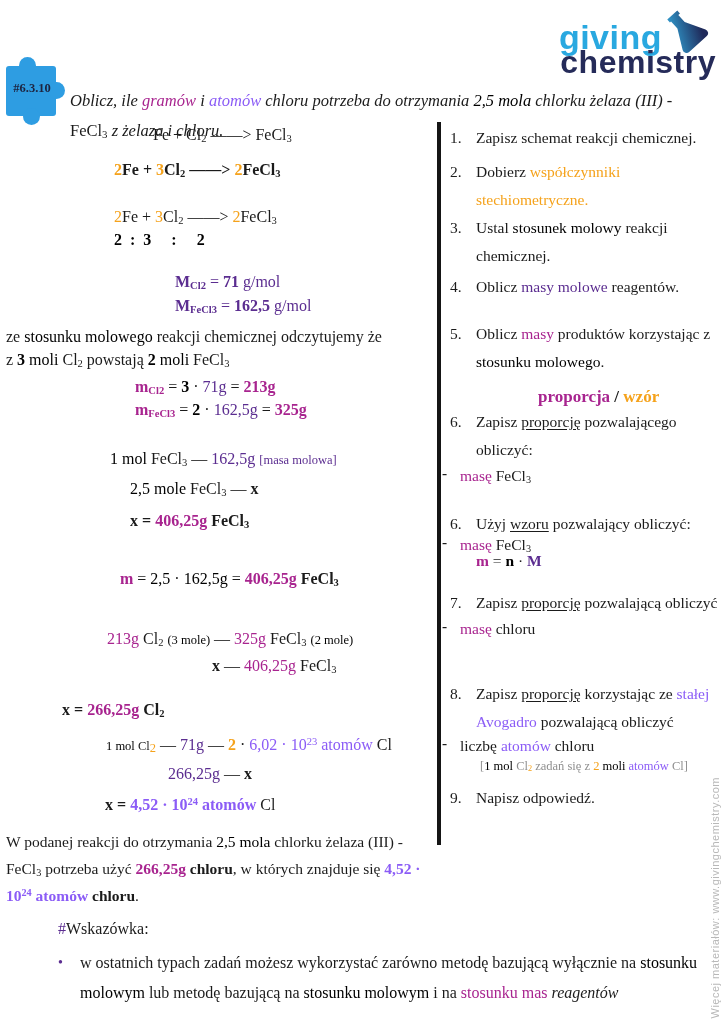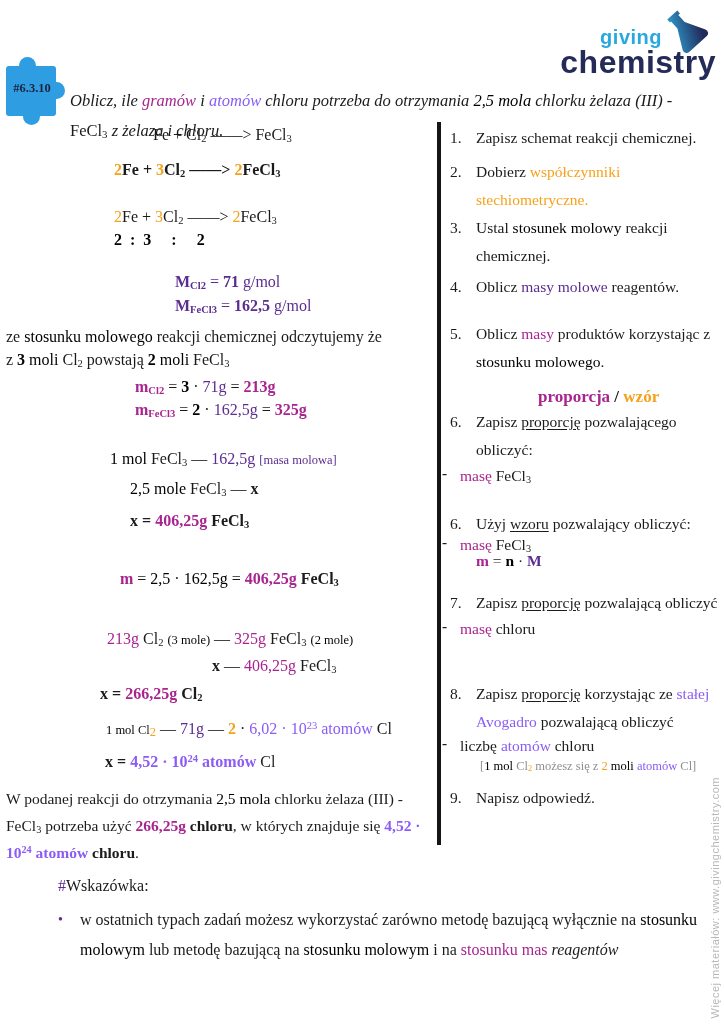--- a/index.html
+++ b/index.html
@@ -21,21 +21,21 @@
   
   .puzzle{position:absolute; left:6px; top:57px; width:78px; height:76px}
   .pz-body{position:absolute; left:0; top:9px; width:50px; height:50px; background:#2e9de2; border-radius:3px}
   .pz-top{position:absolute; left:13px; top:0; width:17px; height:17px; border-radius:50%; background:#2e9de2}
   .pz-right{position:absolute; left:42px; top:25px; width:17px; height:17px; border-radius:50%; background:#2e9de2}
   .pz-bottom{position:absolute; left:17px; top:51px; width:17px; height:17px; border-radius:50%; background:#2e9de2}
   .pz-label{position:absolute; left:1px; top:24px; width:50px; text-align:center; font-weight:bold; font-size:12.5px; color:#1d2440}
 
   .logo{position:absolute; right:8px; top:6px; text-align:right; font-family:"Liberation Sans",sans-serif; font-weight:bold; line-height:1}
   .logo-row{display:flex; align-items:center; justify-content:flex-end}
-  .logo-giving{font-size:20px; color:#29a8e0; letter-spacing:.5px; margin-top:12px}
+  .logo-giving{font-size:34px; color:#29a8e0; letter-spacing:.5px; margin-top:12px}
   .logo-chem{font-size:32px; color:#252b59; letter-spacing:.5px; margin-top:-10px}
 
   .problem{position:absolute; left:70px; top:86px; width:606px; font-style:italic; font-size:16.5px; line-height:30px}
 
   
   .main{display:flex; margin-top:120px}
   .col-left{width:437px; flex:none}
   .divider{width:4px; height:723px; background:#151515; margin-top:2px; flex:none}
   .col-right{flex:1; padding-left:9px; padding-right:2px}
 
@@ -49,21 +49,21 @@
   .ll6{margin-top:8px; padding-left:6px}
   .ll7{margin-top:0; padding-left:6px}
   .ll8{margin-top:4px; padding-left:135px}
   .ll9{margin-top:0; padding-left:135px}
   .ll10{margin-top:26px; padding-left:110px}
   .ll11{margin-top:5px; padding-left:130px}
   .ll12{margin-top:9px; padding-left:130px}
   .ll13{margin-top:35px; padding-left:120px}
   .ll14{margin-top:37px; padding-left:107px}
   .ll15{margin-top:2px; padding-left:212px}
-  .ll16{margin-top:5px; padding-left:100px}
+  .ll16{margin-top:21px; padding-left:62px}
   .ll17{margin-top:12px; padding-left:106px}
   .ll18{margin-top:4px; padding-left:168px}
   .ll19{margin-top:8px; padding-left:105px}
   .ll20{margin-top:12px; padding-left:6px; width:424px; line-height:27px; font-size:15.5px}
 
   .step{display:flex; line-height:28px; font-size:15.5px}
   .step .num{width:26px; flex:none}
   .step .body{flex:1}
   .step.dash .num{width:18px; margin-left:-8px; font-weight:bold; position:relative; top:-3px}
   .ri0{margin-top:4px}
@@ -143,20 +143,21 @@
       <div class="ln ll8"><span class="seg c-magenta b">m</span><sub class="seg c-magenta b">Cl2</sub><span class="seg"> = </span><span class="seg c-blue b">3</span><span class="seg"> · </span><span class="seg c-purple">71g</span><span class="seg"> = </span><span class="seg c-magenta b">213g</span></div>
       <div class="ln ll9"><span class="seg c-magenta b">m</span><sub class="seg c-magenta b">FeCl3</sub><span class="seg"> = </span><span class="seg c-blue b">2</span><span class="seg"> · </span><span class="seg c-purple">162,5g</span><span class="seg"> = </span><span class="seg c-magenta b">325g</span></div>
       <div class="ln ll10"><span class="seg c-blue">1 mol</span><span class="seg"> FeCl</span><sub class="seg">3</sub><span class="seg"> — </span><span class="seg c-purple">162,5g</span><span class="seg">  </span><span class="seg c-purple sm">[masa molowa]</span></div>
       <div class="ln ll11"><span class="seg c-blue">2,5 mole</span><span class="seg"> FeCl</span><sub class="seg">3</sub><span class="seg"> — </span><span class="seg b">x</span></div>
       <div class="ln ll12"><span class="seg b">x = </span><span class="seg c-magenta b">406,25g</span><span class="seg b"> FeCl</span><sub class="seg b">3</sub></div>
       <div class="ln ll13"><span class="seg c-magenta b">m</span><span class="seg"> = </span><span class="seg c-blue">2,5</span><span class="seg"> · </span><span class="seg c-blue">162,5g</span><span class="seg"> = </span><span class="seg c-magenta b">406,25g</span><span class="seg b"> FeCl</span><sub class="seg b">3</sub></div>
       <div class="ln ll14"><span class="seg c-magenta">213g</span><span class="seg"> Cl</span><sub class="seg">2</sub><span class="seg"> </span><span class="seg c-blue sm">(3 mole)</span><span class="seg"> — </span><span class="seg c-magenta">325g</span><span class="seg"> FeCl</span><sub class="seg">3</sub><span class="seg"> </span><span class="seg c-blue sm">(2 mole)</span></div>
       <div class="ln ll15"><span class="seg b">x</span><span class="seg"> — </span><span class="seg c-magenta">406,25g</span><span class="seg"> FeCl</span><sub class="seg">3</sub></div>
       <div class="ln ll16"><span class="seg b">x = </span><span class="seg c-magenta b">266,25g</span><span class="seg b"> Cl</span><sub class="seg b">2</sub></div>
       <div class="ln ll17"><span class="seg c-blue sm">1 mol</span><span class="seg sm"> Cl</span><sub class="seg c-orange sm">2</sub><span class="seg"> — </span><span class="seg c-purple">71g</span><span class="seg"> — </span><span class="seg c-orange b">2</span><span class="seg"> · </span><span class="seg c-red">6,02 · 10</span><sup class="seg c-red">23</sup><span class="seg c-red"> atomów</span><span class="seg"> Cl</span></div>
+      <div class="ln ll18"><span class="seg c-purple">266,25g</span><span class="seg"> — </span><span class="seg b">x</span></div>
       <div class="ln ll19"><span class="seg b">x = </span><span class="seg c-red b">4,52 · 10</span><sup class="seg c-red b">24</sup><span class="seg c-red b"> atomów</span><span class="seg"> Cl</span></div>
       <div class="ln ll20"><span class="seg">W podanej reakcji do otrzymania </span><span class="seg c-blue">2,5 mola</span><span class="seg"> chlorku żelaza (III) - FeCl</span><sub class="seg">3</sub><span class="seg"> potrzeba użyć </span><span class="seg c-magenta b">266,25g</span><span class="seg b"> chloru</span><span class="seg">, w których znajduje się </span><span class="seg c-red b">4,52 · 10</span><sup class="seg c-red b">24</sup><span class="seg c-red b"> atomów</span><span class="seg b"> chloru</span><span class="seg">.</span></div>
     </div>
 
     <div class="divider"></div>
 
     <div class="col-right">
       <div class="step ri0">
         <span class="num">1.</span>
         <span class="body"><span class="seg">Zapisz schemat reakcji chemicznej.</span></span>
@@ -204,21 +205,21 @@
         <span class="body"><span class="seg c-magenta">masę</span><span class="seg"> chloru</span></span>
       </div>
       <div class="step ri13">
         <span class="num">8.</span>
         <span class="body"><span class="seg">Zapisz </span><span class="seg u">proporcję</span><span class="seg"> korzystając ze </span><span class="seg c-red">stałej Avogadro</span><span class="seg"> pozwalającą obliczyć</span></span>
       </div>
       <div class="step dash ri14">
         <span class="num">-</span>
         <span class="body"><span class="seg">liczbę </span><span class="seg c-red">atomów</span><span class="seg"> chloru</span></span>
       </div>
-      <div class="ri15"><span class="seg c-gray">[</span><span class="seg c-blue">1 mol</span><span class="seg c-gray"> Cl</span><sub class="seg c-orange">2</sub><span class="seg c-gray"> możesz się z </span><span class="seg c-orange">2</span><span class="seg c-blue"> moli</span><span class="seg c-red"> atomów</span><span class="seg c-gray"> Cl]</span></div>
+      <div class="ri15"><span class="seg c-gray">[</span><span class="seg c-blue">1 mol</span><span class="seg c-gray"> Cl</span><sub class="seg c-orange">2</sub><span class="seg c-gray"> zadań się z </span><span class="seg c-orange">2</span><span class="seg c-blue"> moli</span><span class="seg c-red"> atomów</span><span class="seg c-gray"> Cl]</span></div>
       <div class="step ri16">
         <span class="num">9.</span>
         <span class="body"><span class="seg">Napisz odpowiedź.</span></span>
       </div>
     </div>
   </div>
 
   <div class="hint">
     <div class="hint-title"><span class="seg c-purple">#</span><span class="seg">Wskazówka:</span></div>
     <div class="hint-bullet">

